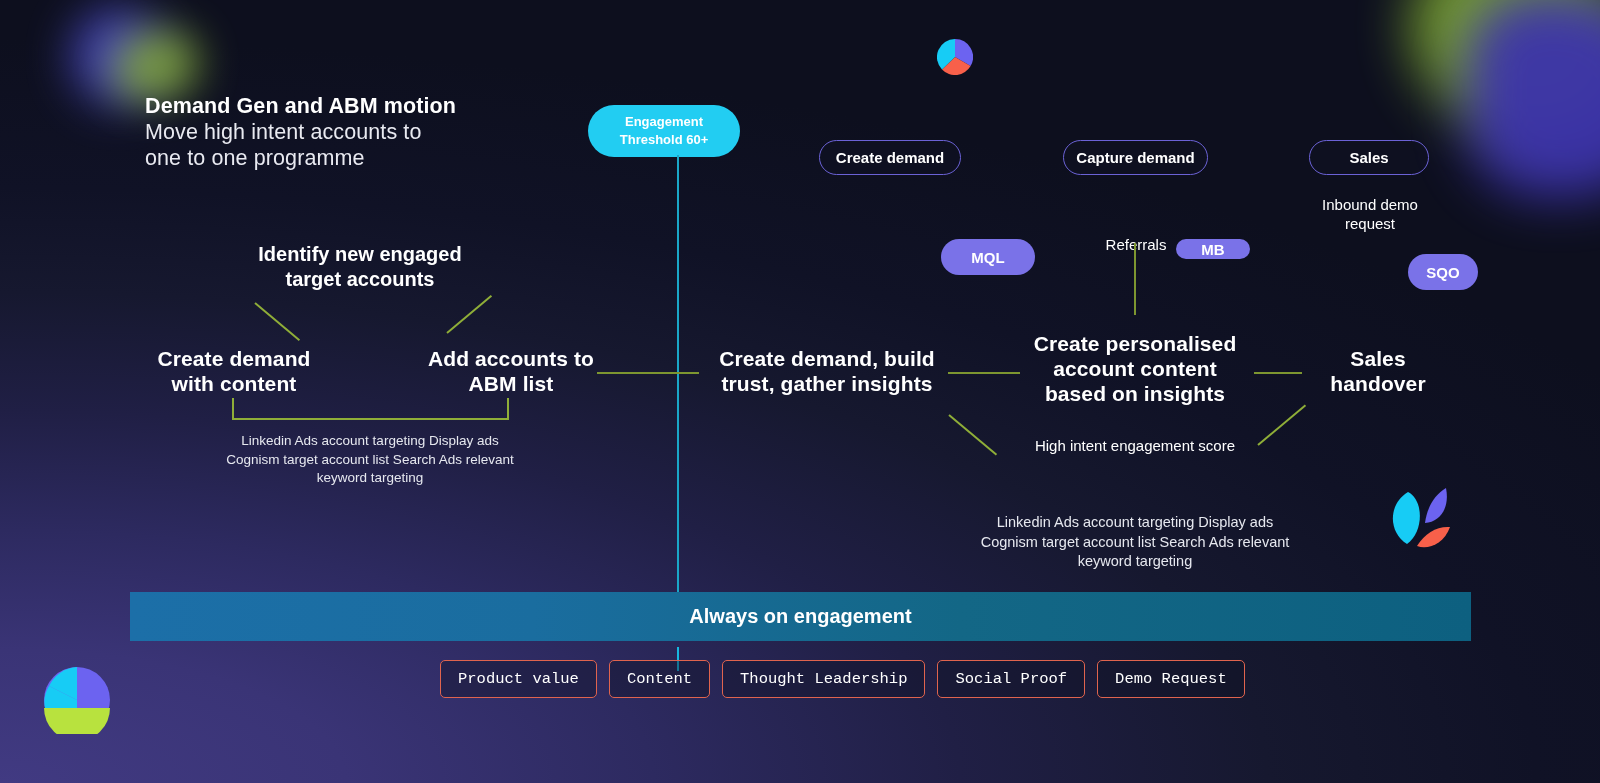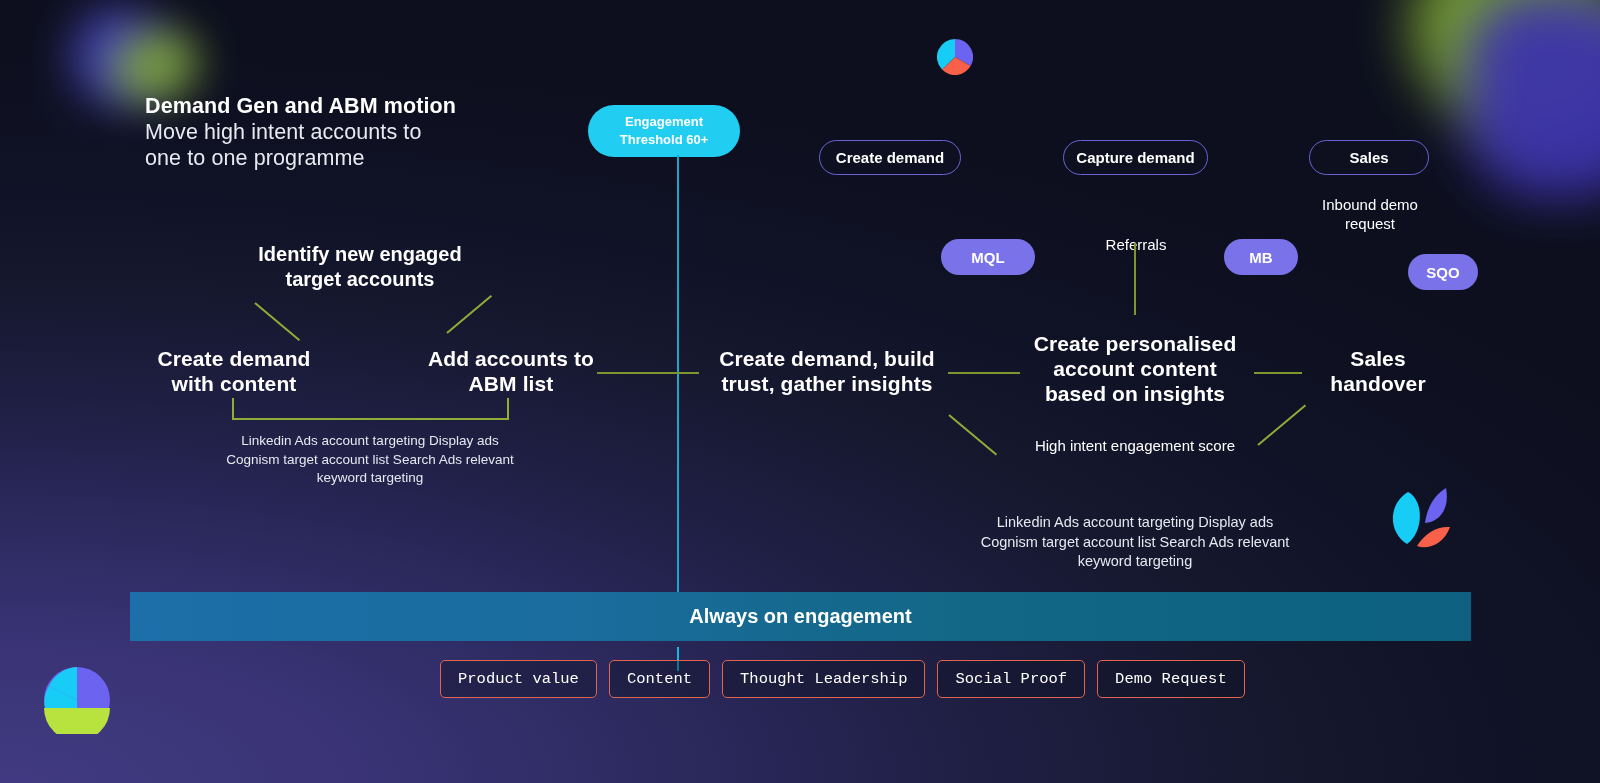--- a/index.html
+++ b/index.html
@@ -180,21 +180,21 @@
   </div>
 
   <div class="midlabel" style="left:1065px; top:203px; width:142px;margin-top:32px;">Referrals</div>
   <div class="midlabel" style="left:1295px; top:195px; width:150px;">Inbound demo request</div>
 
   <div class="line vline" style="left:1134px; top:243px; height:72px;"></div>
 
   <div class="pill-purple" style="left:941px; top:239px; width:94px; height:36px;">
     <span>MQL</span>
   </div>
-  <div class="pill-purple" style="left:1224px; top:239px; width:74px; height:36px;">
+  <div class="pill-purple" style="left:1176px; top:239px; width:74px; height:20px;">
     <span>MB</span>
   </div>
   <div class="pill-purple" style="left:1408px; top:254px; width:70px; height:36px;">
     <span>SQO</span>
   </div>
 
   <div class="subhead" style="left:234px; top:242px; width:252px;">Identify new engaged target accounts</div>
   <div class="diag" style="left:255px; top:302px; width:58px; transform: rotate(40deg);"></div>
   <div class="diag" style="left:447px; top:332px; width:58px; transform: rotate(-40deg);"></div>
 

